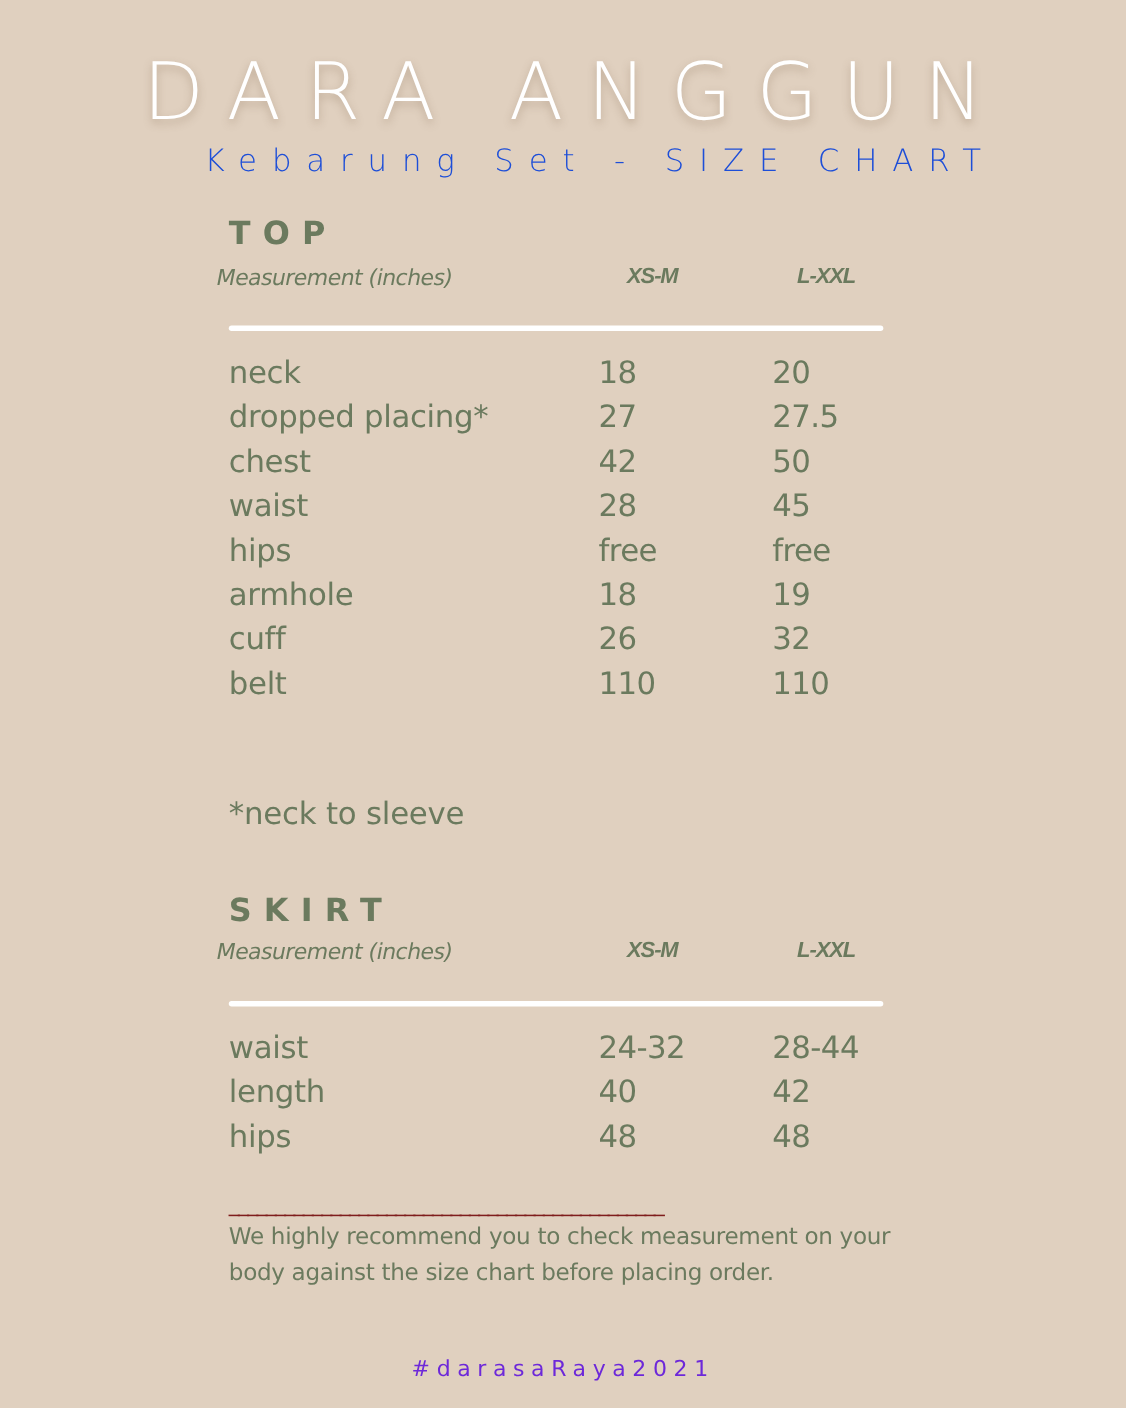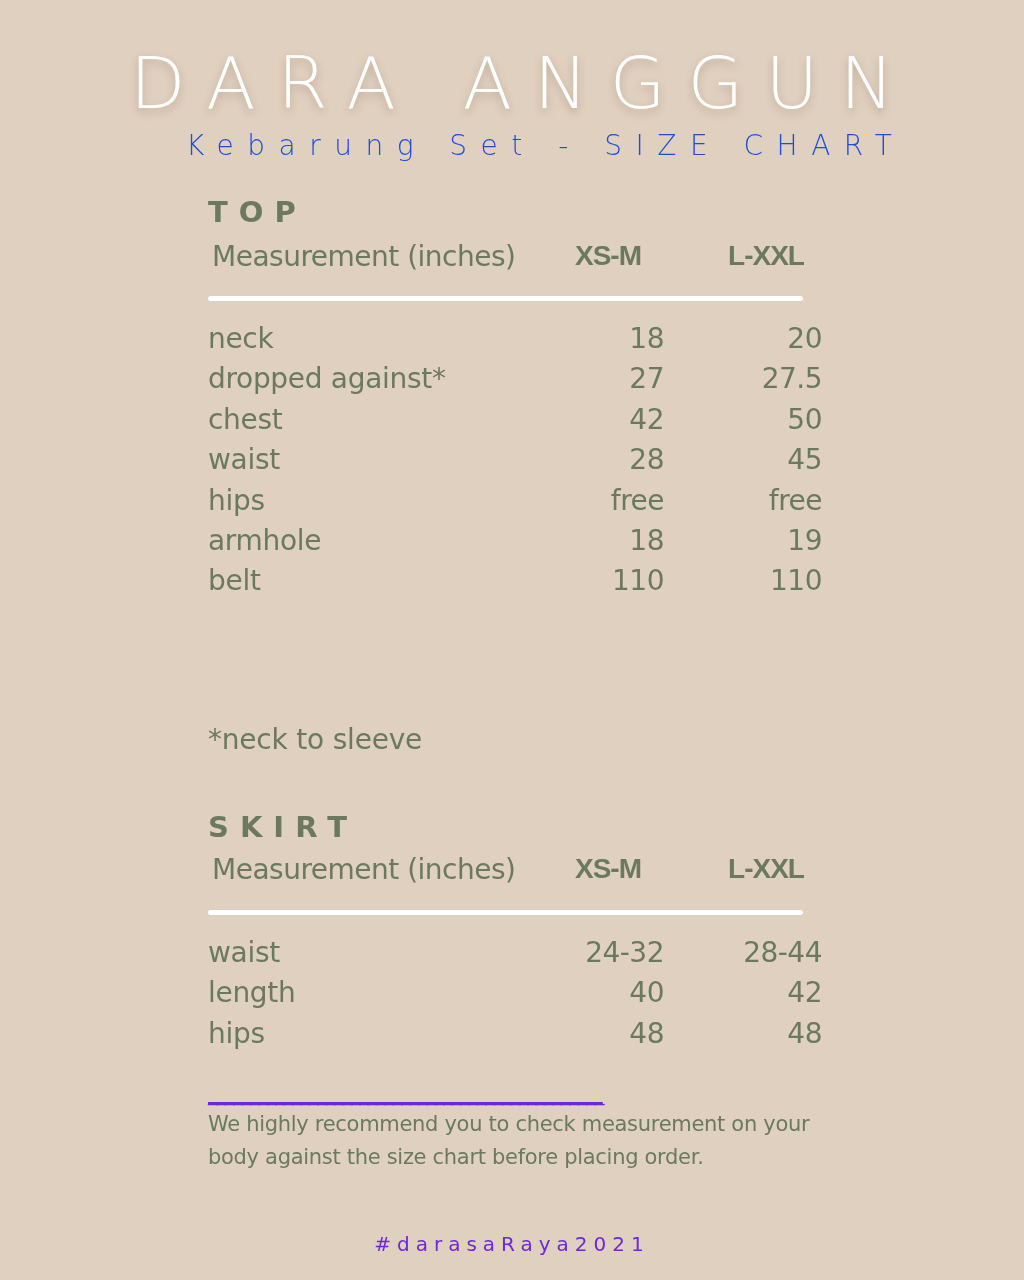--- a/index.html
+++ b/index.html
@@ -14,34 +14,34 @@
     line-height:86px; transform:scaleY(1.0);
   }
   .subtitle {
     position:absolute; left:186px; top:128px; font-size:28px; letter-spacing:13.5px;
     color:#1d4ed8; font-weight:300; white-space:nowrap; line-height:36px;
   }
   .section-title {
     position:absolute; left:208px; font-size:29px; font-weight:bold; letter-spacing:11px; color:#6b7a5e;
     font-family:"DejaVu Sans", sans-serif;
   }
-  .hdr { position:absolute; left:212px; width:600px; height:40px; font-size:28px; }
+  .hdr { position:absolute; left:197px; width:600px; height:40px; font-size:20px;font-style:italic; }
   .hdr .label { position:absolute; left:0; top:0; white-space:nowrap; letter-spacing:-0.5px; }
   .hdr .c1, .hdr .c2 { position:absolute; top:0; font-weight:bold; font-family:"Liberation Sans", sans-serif; letter-spacing:-1px; text-align:center; width:120px; }
   .hdr .c1 { left:336px; }
   .hdr .c2 { left:494px; }
   .rule { position:absolute; left:208px; width:595px; height:5px; background:#ffffff; border-radius:3px; }
   .rows { position:absolute; left:208px; width:600px; }
   .row { position:relative; height:40.4px; font-size:28px; line-height:40px; }
   .row .k { position:absolute; left:0; white-space:nowrap; letter-spacing:-0.3px; }
-  .row .v1, .row .v2 { position:absolute; width:120px; text-align:right; letter-spacing:-0.5px; }
+  .row .v1, .row .v2 { position:absolute; width:120px; text-align:left; letter-spacing:-0.5px; }
   .row .v1 { left:336px; }
   .row .v2 { left:494px; }
   .footnote { position:absolute; left:208px; top:723px; font-size:28px; letter-spacing:-0.2px; }
-  .dash { position:absolute; left:208px; top:1082px; font-size:20px; letter-spacing:-1.6px; white-space:nowrap; color:#6d28d9;text-decoration:underline; }
+  .dash { position:absolute; left:208px; top:1082px; font-size:20px; letter-spacing:-1.6px; white-space:nowrap; color:#7f1d1d; }
   .note { position:absolute; left:208px; top:1108px; width:620px; font-size:21px; line-height:33px; letter-spacing:-0.3px; }
   .hashtag { position:absolute; left:0; width:1024px; top:1232px; text-align:center; color:#6d28d9; font-size:20px; letter-spacing:6px; }
 </style>
 </head>
 <body>
 
 <div class="brand">DARA ANGGUN</div>
 <div class="subtitle">Kebarung Set - SIZE CHART</div>
 
 <div class="section-title" style="top:195px;">TOP</div>
@@ -52,21 +52,21 @@
 </div>
 <div class="rule" style="top:296px;"></div>
 
 <div class="rows" style="top:319px;">
   <div class="row">
       <span class="k">neck</span>
       <span class="v1">18</span>
       <span class="v2">20</span>
     </div>
   <div class="row">
-      <span class="k">dropped against*</span>
+      <span class="k">dropped placing*</span>
       <span class="v1">27</span>
       <span class="v2">27.5</span>
     </div>
   <div class="row">
       <span class="k">chest</span>
       <span class="v1">42</span>
       <span class="v2">50</span>
     </div>
   <div class="row">
       <span class="k">waist</span>
@@ -75,20 +75,25 @@
     </div>
   <div class="row">
       <span class="k">hips</span>
       <span class="v1">free</span>
       <span class="v2">free</span>
     </div>
   <div class="row">
       <span class="k">armhole</span>
       <span class="v1">18</span>
       <span class="v2">19</span>
+    </div>
+  <div class="row">
+      <span class="k">cuff</span>
+      <span class="v1">26</span>
+      <span class="v2">32</span>
     </div>
   <div class="row">
       <span class="k">belt</span>
       <span class="v1">110</span>
       <span class="v2">110</span>
     </div>
 </div>
 
 <div class="footnote">*neck to sleeve</div>
 

